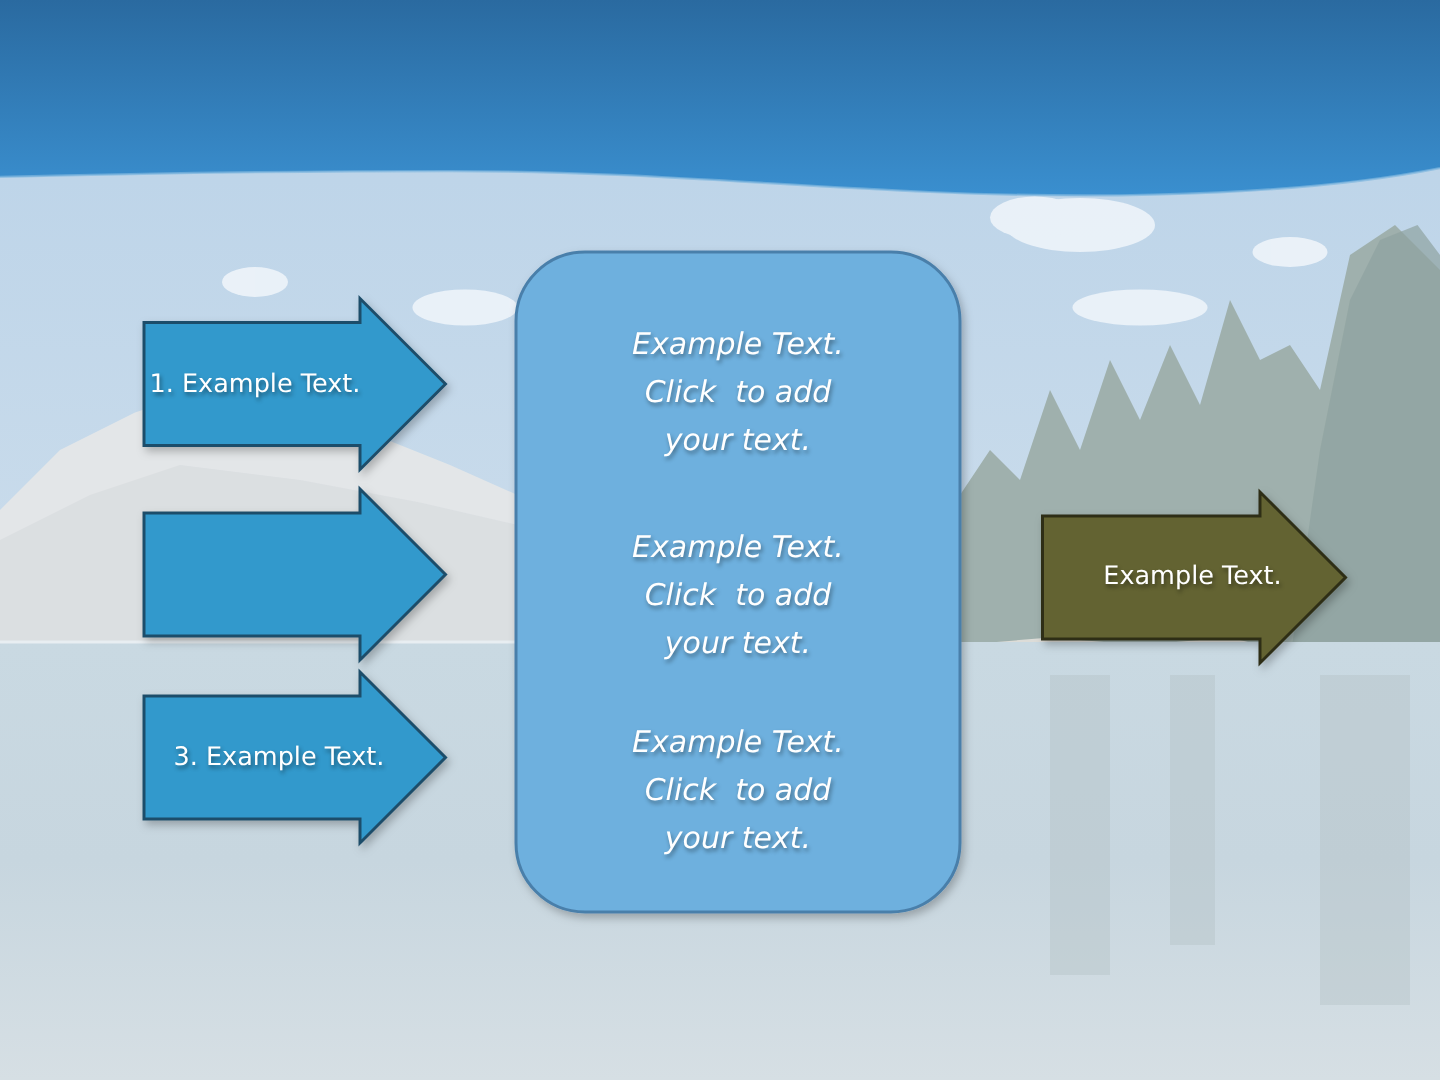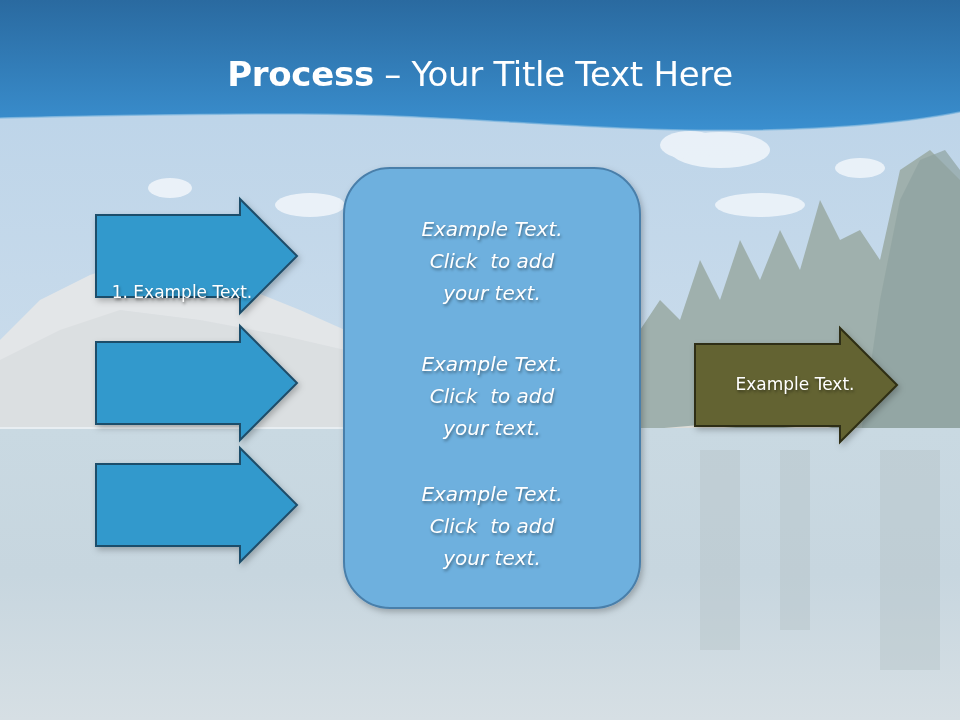--- a/index.html
+++ b/index.html
@@ -78,41 +78,39 @@
     <g fill="#b6c4c8" opacity="0.45">
       <rect x="700" y="450" width="40" height="200"></rect>
       <rect x="780" y="450" width="30" height="180"></rect>
       <rect x="880" y="450" width="60" height="220"></rect>
     </g>
 
     <path d="M0,0 L960,0 L960,112 C880,128 760,134 620,128 C520,124 420,114 300,114 C180,114 80,116 0,118 Z" fill="url(#header)"></path>
     <path d="M0,118 C80,116 180,114 300,114 C420,114 520,124 620,128 C760,134 880,128 960,112" fill="none" stroke="#7fb6de" stroke-width="1.5" opacity="0.7"></path>
   </svg>
 
-  <div class="title">
-    <span class="bold">Process</span><span class="light"> – Your Title Text Here</span>
-  </div>
 
   <svg class="shape-svg" viewBox="0 0 960 720">
     <defs>
       <filter id="shadow" x="-10%" y="-10%" width="130%" height="130%">
         <feDropShadow dx="2" dy="3" stdDeviation="3" flood-color="#000" flood-opacity="0.25"></feDropShadow>
       </filter>
     </defs>
 
     <path filter="url(#shadow)" d="M96,215 L240,215 L240,199 L297,256 L240,313 L240,297 L96,297 Z" fill="#3399CC" stroke="#1F4E6B" stroke-width="2"></path>
     <path filter="url(#shadow)" d="M96,342 L240,342 L240,326 L297,383 L240,440 L240,424 L96,424 Z" fill="#3399CC" stroke="#1F4E6B" stroke-width="2"></path>
     <path filter="url(#shadow)" d="M96,464 L240,464 L240,448 L297,505 L240,562 L240,546 L96,546 Z" fill="#3399CC" stroke="#1F4E6B" stroke-width="2"></path>
 
     <rect filter="url(#shadow)" x="344" y="168" width="296" height="440" rx="46" ry="46" fill="#6EB0DE" stroke="#4A7FAA" stroke-width="2"></rect>
 
     <path filter="url(#shadow)" d="M695,344 L840,344 L840,328 L897,385 L840,442 L840,426 L695,426 Z" fill="#636333" stroke="#2E2E14" stroke-width="2"></path>
   </svg>
 
-  <div class="arrow-label" style="left:92px; top:245px; width:180px;margin-top:36px;">1. Example Text.</div>
+  <div class="arrow-label" style="left:80px; top:245px; width:180px;">1. Example Text.</div>
+  <div class="arrow-label" style="left:96px; top:494px; width:180px;">3. Example Text.</div>
 
   <div class="box-text" style="top:213px;">
     <div>Example Text.</div>
     <div>Click  to add</div>
     <div>your text.</div>
   </div>
   <div class="box-text" style="top:348px;">
     <div>Example Text.</div>
     <div>Click  to add</div>
     <div>your text.</div>

